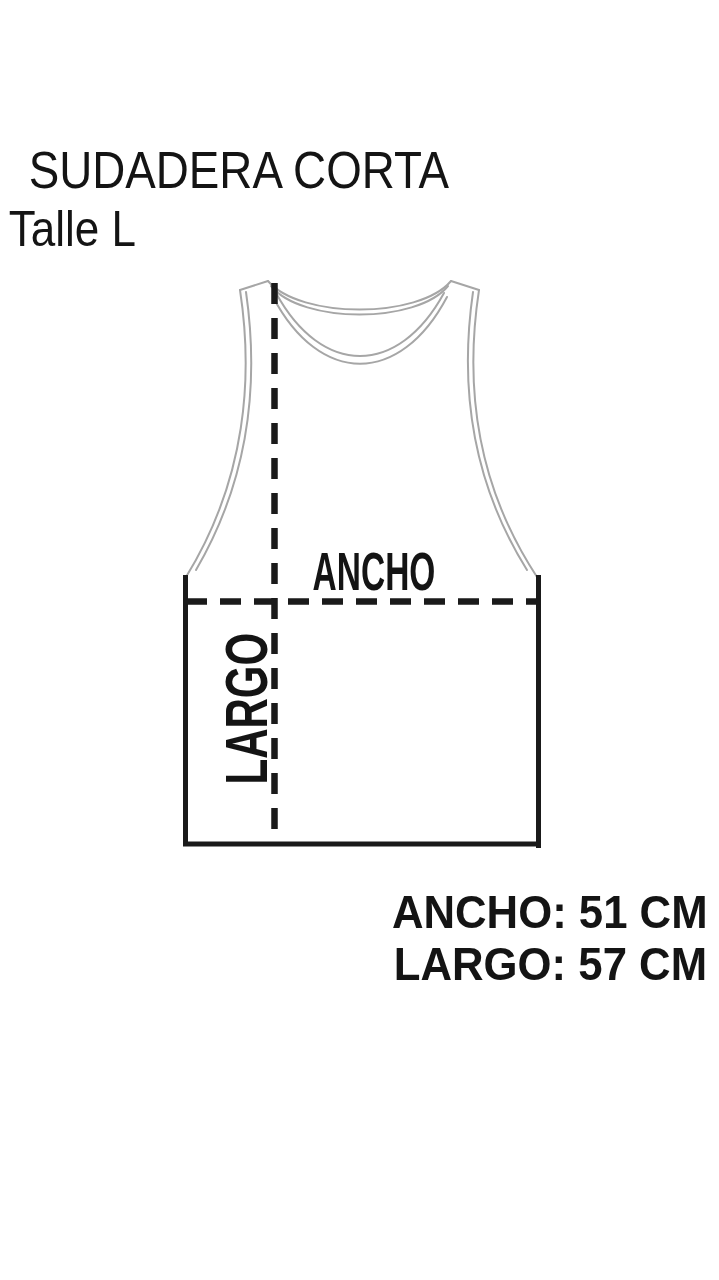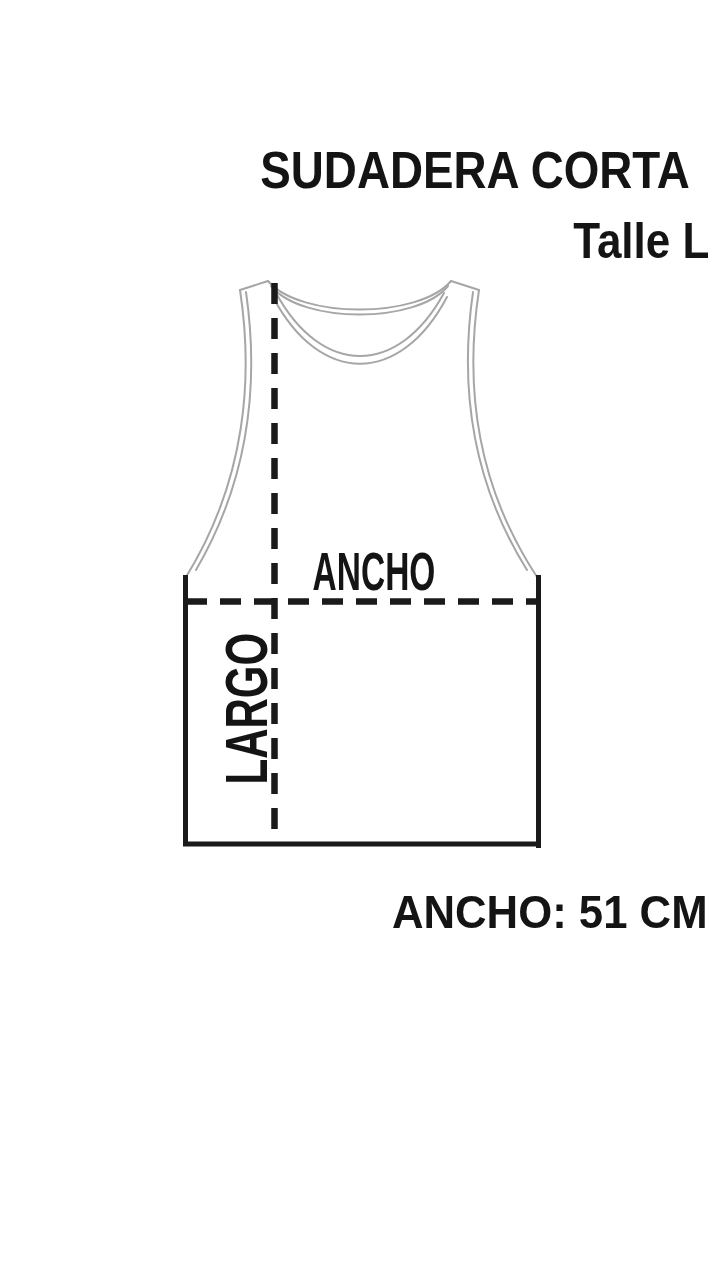--- a/index.html
+++ b/index.html
@@ -13,24 +13,24 @@
     position:relative;
     width:719px;height:1280px;
     margin:0 auto;
     background:var(--background,#fff);
     overflow:hidden;
     font-family:"Liberation Sans","DejaVu Sans",sans-serif;
     color:var(--text,#141414);
   }
   .title-block{
     position:absolute;left:0;right:0;top:140px;
-    text-align:right;font-weight:700;
+    text-align:left;font-weight:400;
   }
   .title-line1{font-size:52px;line-height:60px;white-space:nowrap;}
-  .title-line2{font-size:50px;line-height:58px;white-space:nowrap;margin-top:12px;}
+  .title-line2{font-size:50px;line-height:58px;white-space:nowrap;}
   .title-block .squeeze{display:inline-block;transform:scaleX(0.88);transform-origin:center;}
   svg.diagram{position:absolute;left:0;top:0;}
   .outline{fill:none;stroke:var(--outline,#a6a6a6);stroke-width:2;stroke-linecap:round;}
   .solid{fill:none;stroke:var(--dimension-lines,#1a1a1a);stroke-width:5;stroke-linecap:butt;}
   .dash-v{fill:none;stroke:var(--dimension-lines,#1a1a1a);stroke-width:6.5;stroke-dasharray:21 14;}
   .dash-h{fill:none;stroke:var(--dimension-lines,#1a1a1a);stroke-width:6.5;stroke-dasharray:21 13;}
   .dim-label{
     position:absolute;font-weight:700;color:var(--text,#141414);
     text-align:center;white-space:nowrap;
   }
@@ -86,15 +86,16 @@
       <path class="dash-v" d="M 274.5,283 L 274.5,843"></path>
       <path class="dash-h" d="M 186,601.5 L 541,601.5"></path>
     </g>
   </svg>
 
   <div class="dim-label label-ancho"><span class="squeeze">ANCHO</span></div>
   <div class="dim-label label-largo"><span class="squeeze">LARGO</span></div>
 
   <div class="measure-block">
     <div class="measure-line"><span class="squeeze">ANCHO: 51 CM</span></div>
+    <div class="measure-line"><span class="squeeze">LARGO: 57 CM</span></div>
   </div>
 
 </div>
 
 </body></html>

